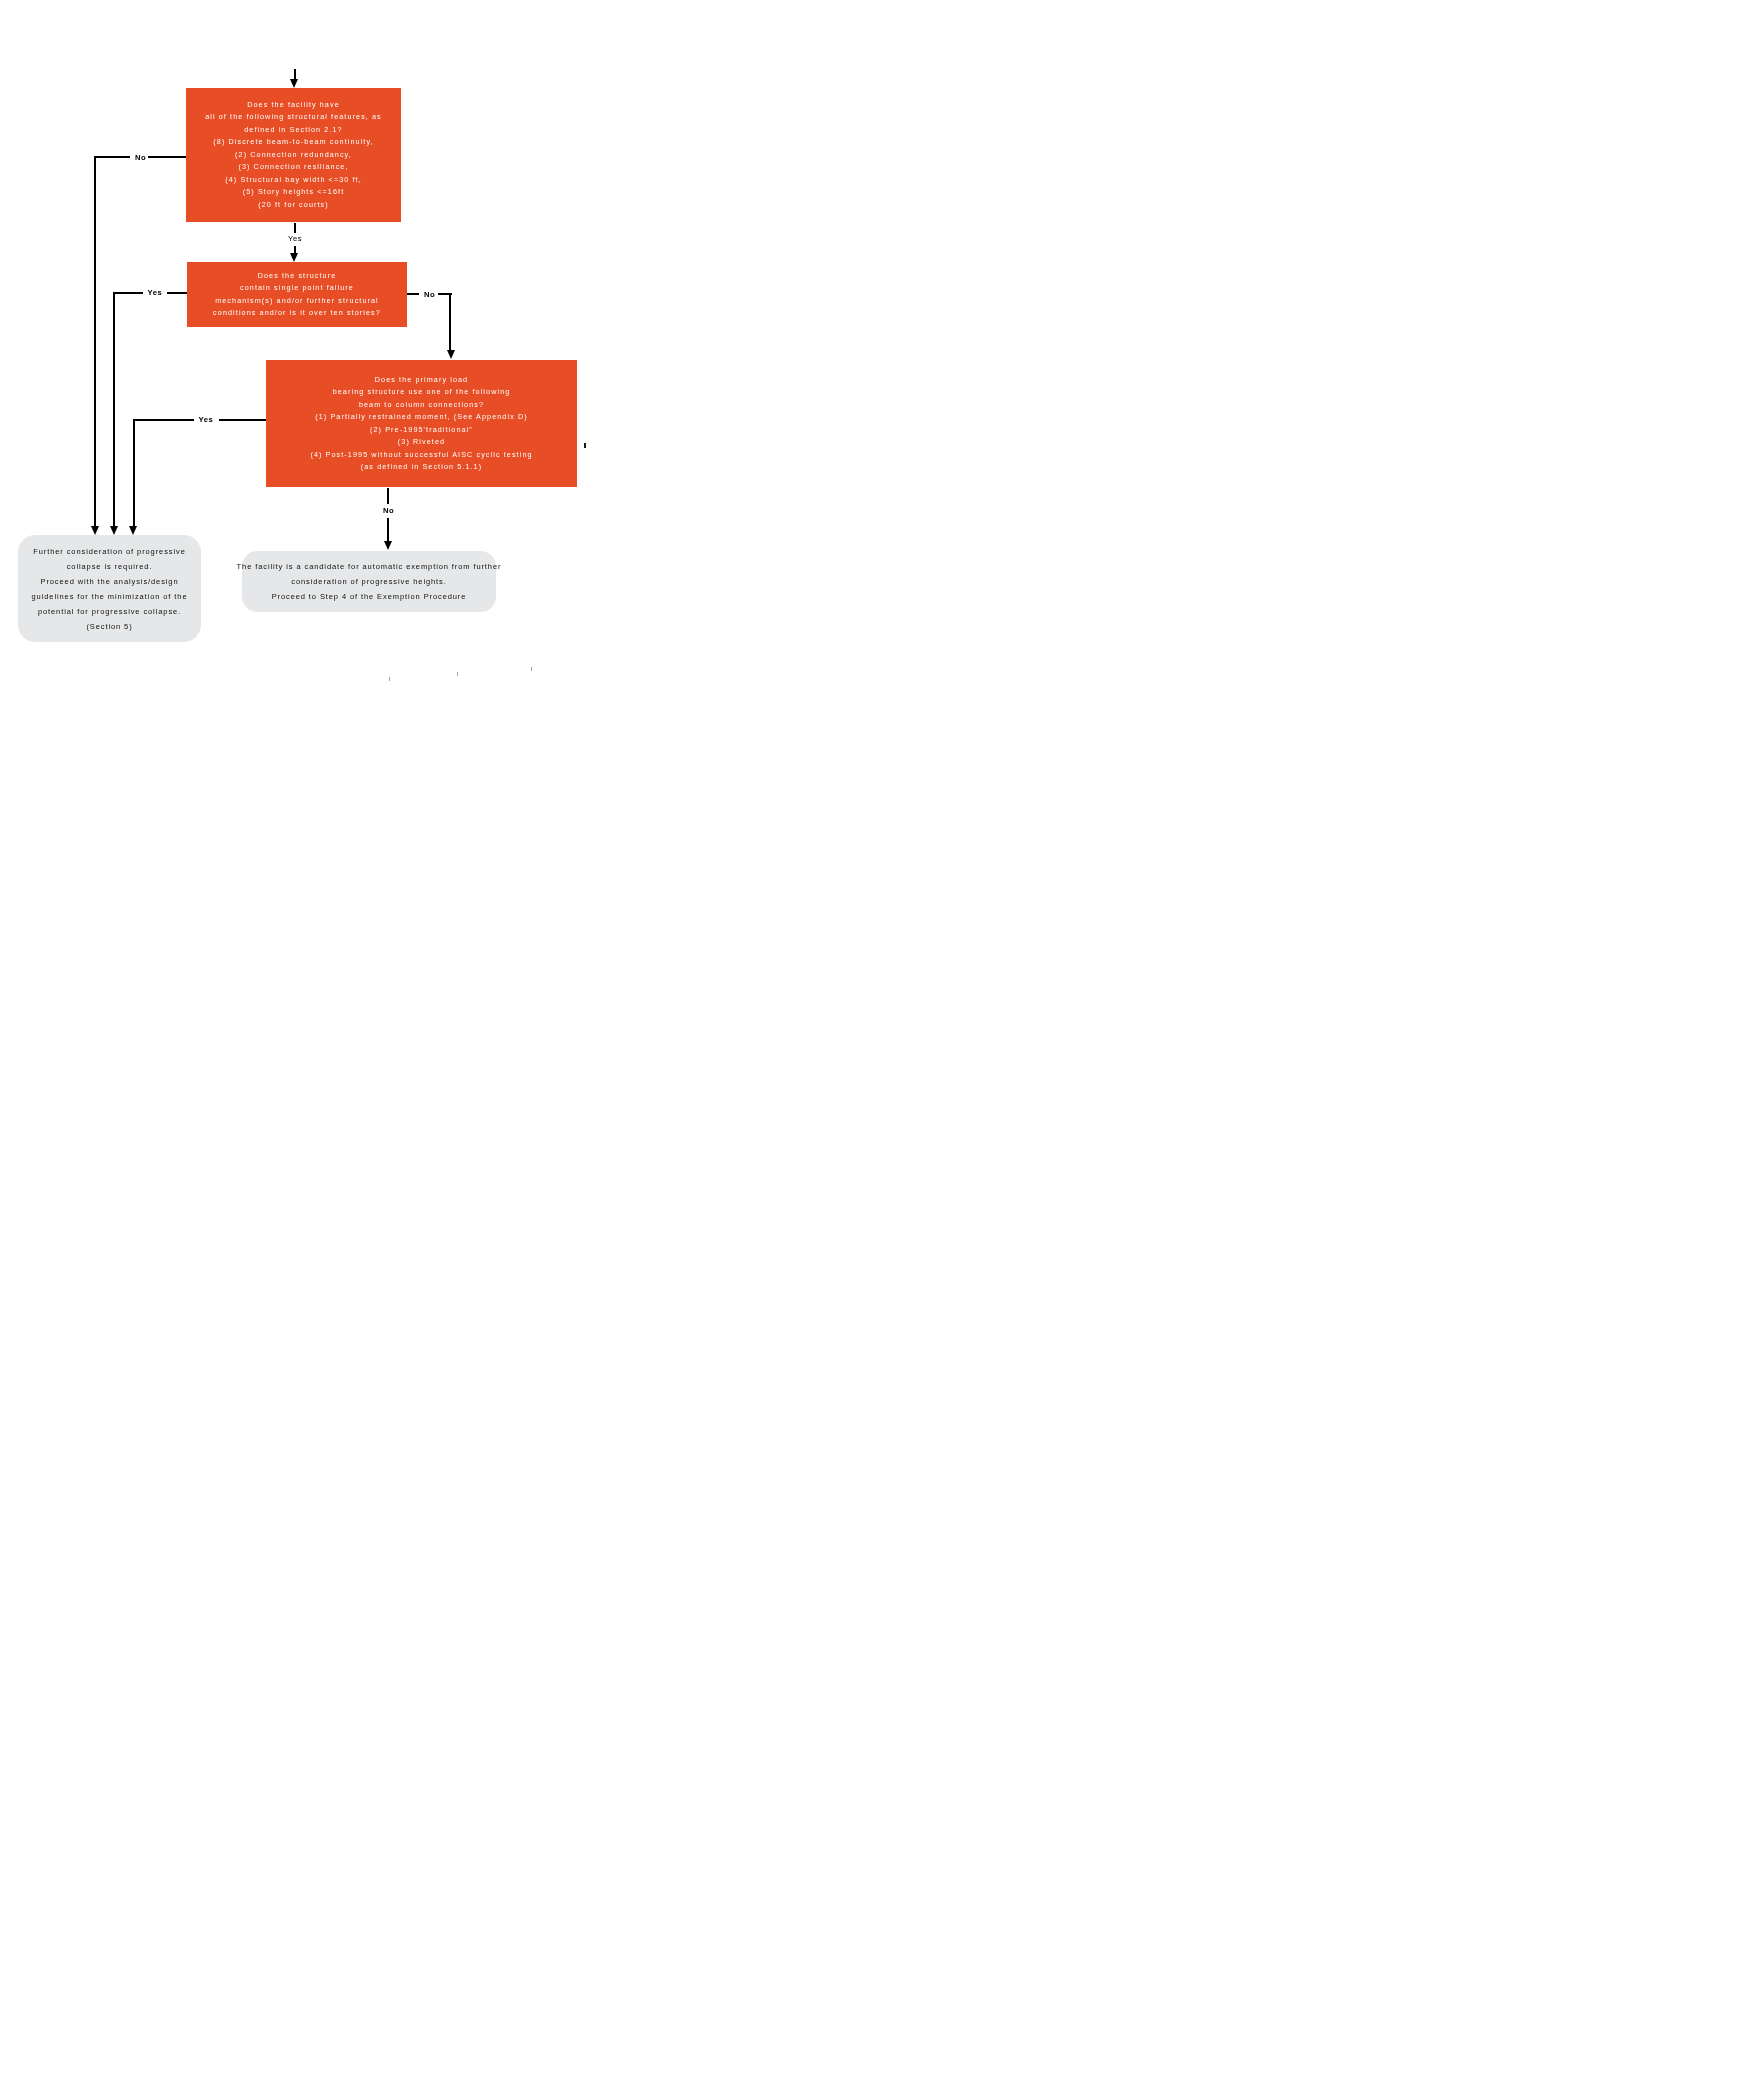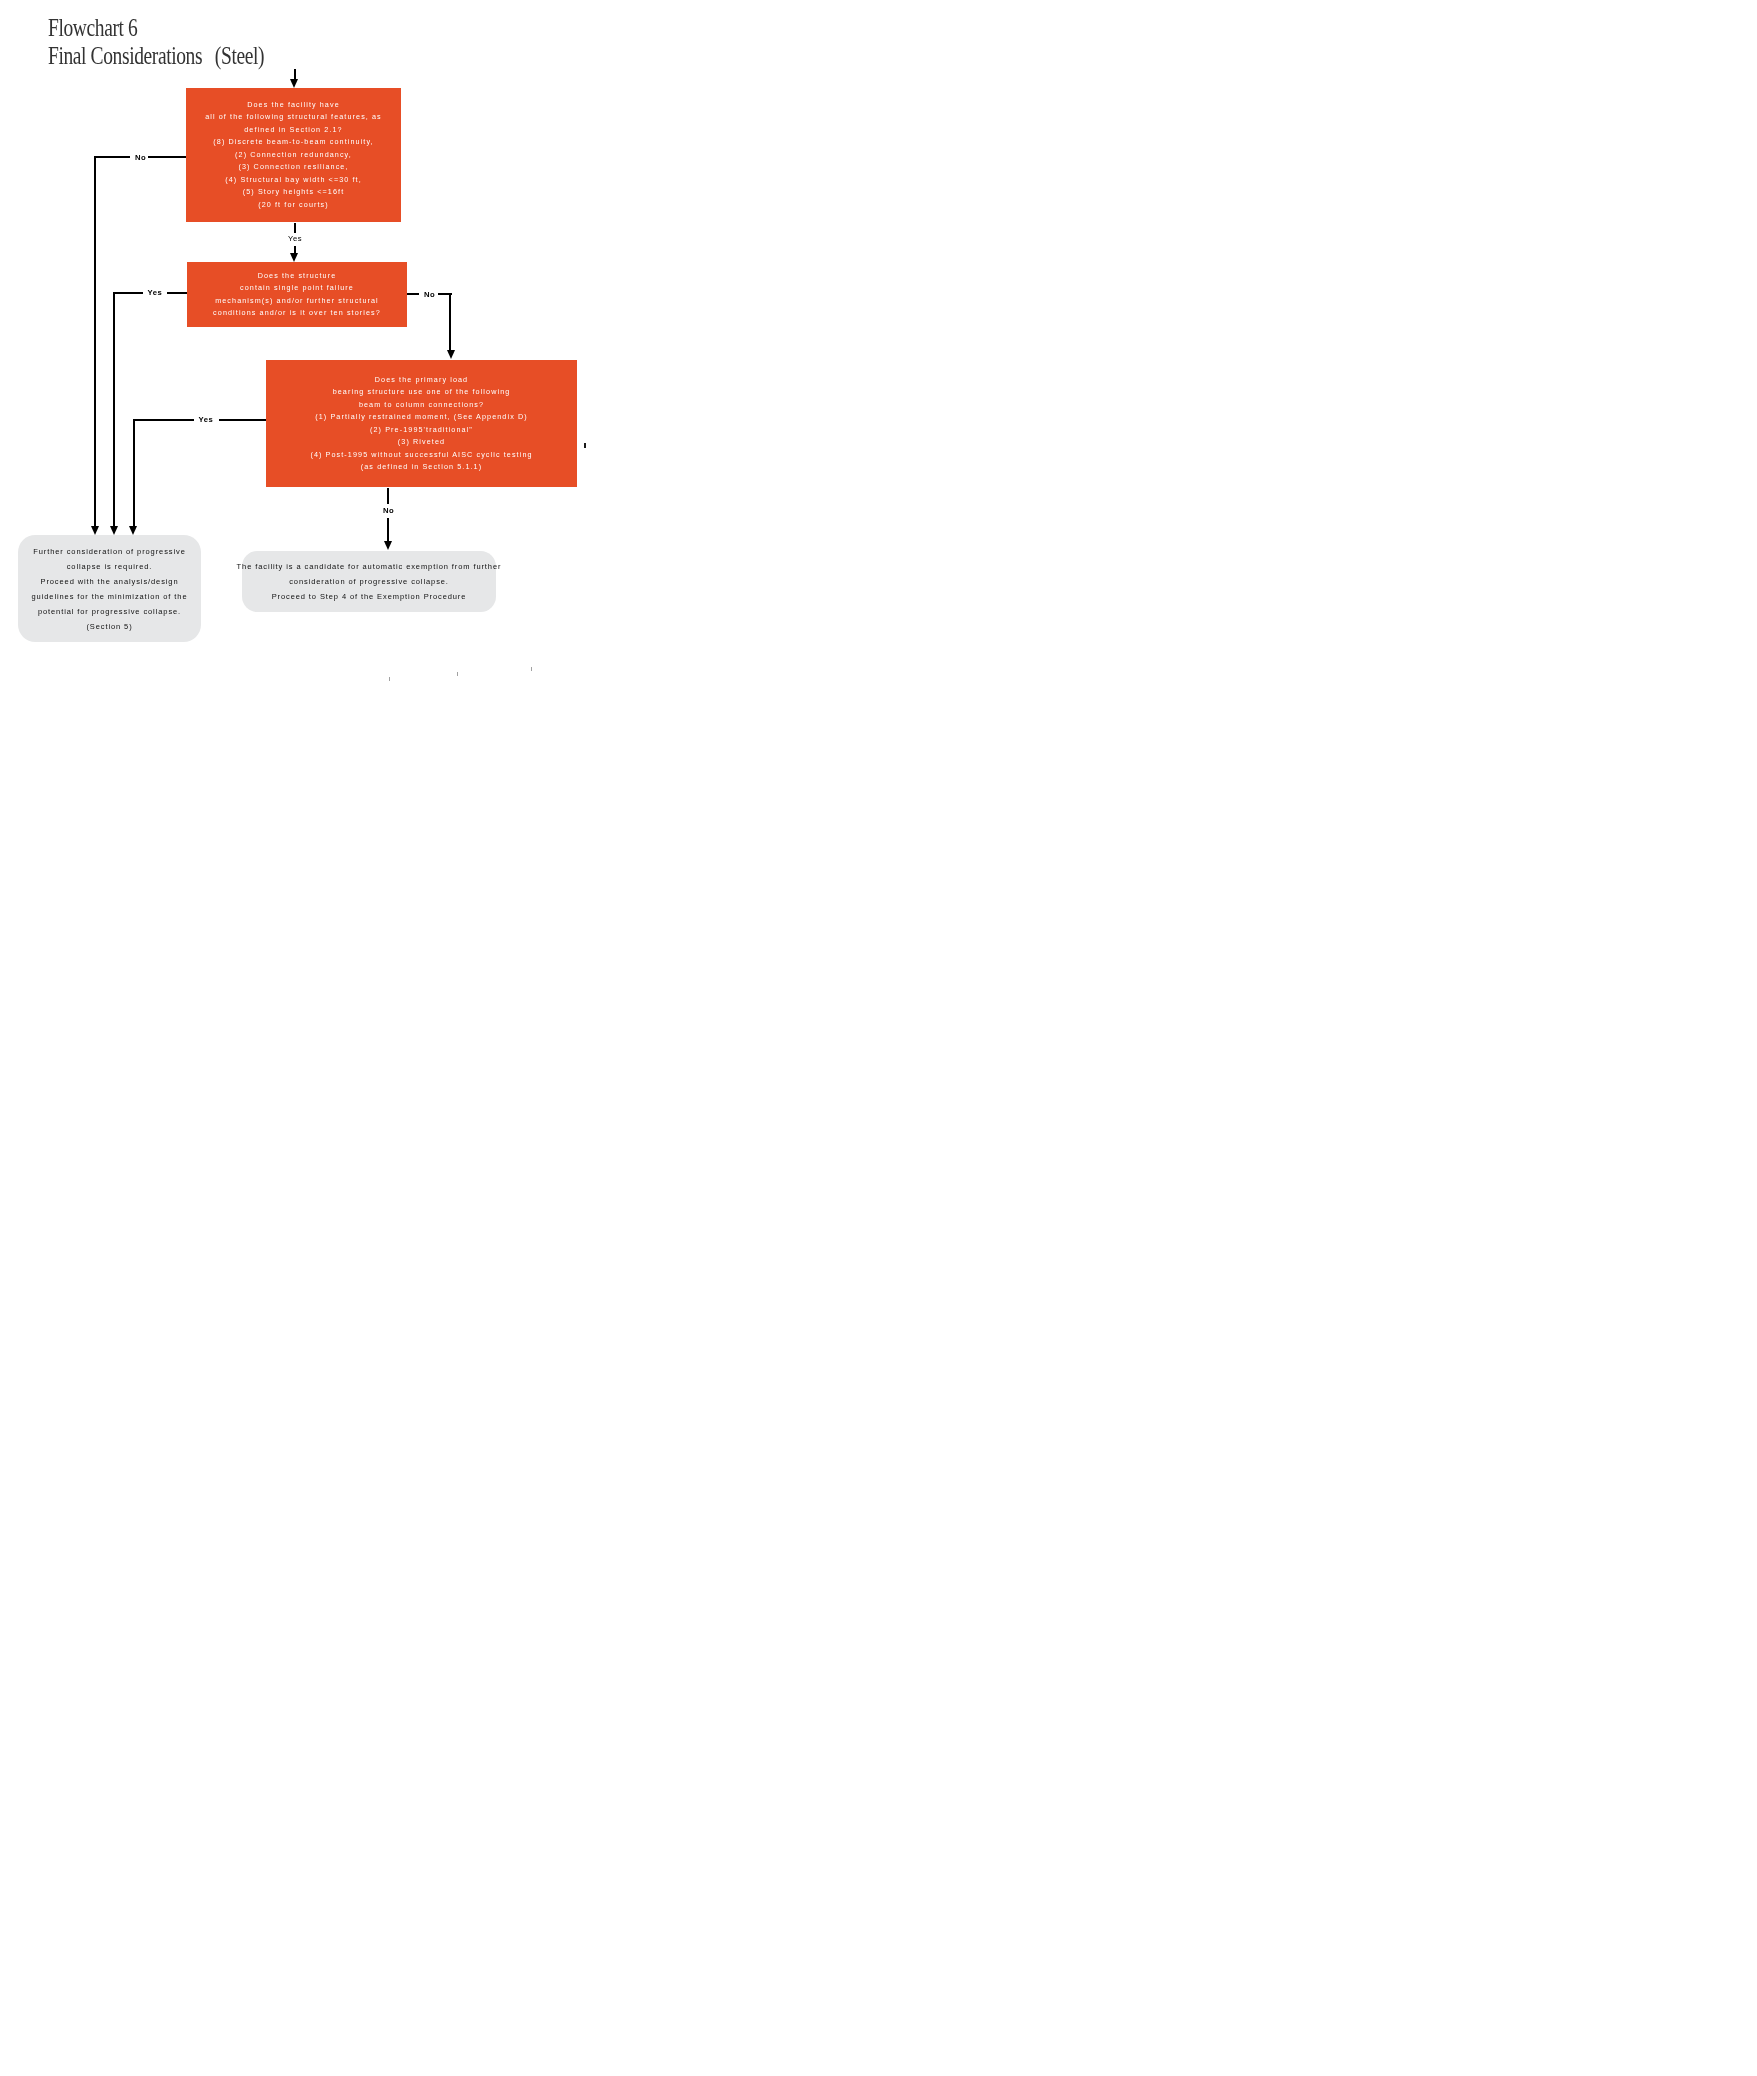--- a/index.html
+++ b/index.html
@@ -43,24 +43,20 @@
   .lbl.regular{font-weight:400;}
   
   .artifact{position:absolute;background:#1a1a1a;}
   .tick{position:absolute;width:1px;height:3.8px;background:#8a8a8a;opacity:.8;}
 </style>
 </head>
 <body>
 
 <div class="page" style="--orange: #E74E26; --gray: #E6E7E8; --title-color: #333333;">
 
-  <div class="title">
-    <div class="t1">Flowchart 6</div>
-    <div class="t2"><span>Final Considerations</span><span class="steel">(Steel)</span></div>
-  </div>
 
   <div class="vline" style="left:294px;top:69px;height:11px;"></div>
   <div class="ahead" style="left:290px;top:79px;"></div>
 
   <div class="obox" style="left:186px;top:88px;width:215px;height:134px;justify-content:center;">
     <div class="ln">Does the facility have</div>
     <div class="ln">all of the following structural features, as</div>
     <div class="ln"><span>defined in </span><span class="b">Section 2.1</span><span>?</span></div>
     <div class="ln">(8) Discrete beam-to-beam continuity,</div>
     <div class="ln">(2) Connection redundancy,</div>
@@ -126,21 +122,21 @@
     <div class="ln">Further consideration of progressive</div>
     <div class="ln">collapse is required.</div>
     <div class="ln">Proceed with the analysis/design</div>
     <div class="ln">guidelines for the minimization of the</div>
     <div class="ln">potential for progressive collapse.</div>
     <div class="ln b">(Section 5)</div>
   </div>
 
   <div class="gbox" style="left:242px;top:551px;width:254px;height:61px;border-radius:15.4px;">
     <div class="ln">The facility is a candidate for automatic exemption from further</div>
-    <div class="ln">consideration of progressive collapse.</div>
+    <div class="ln">consideration of progressive heights.</div>
     <div class="ln">Proceed to Step 4 of the Exemption Procedure</div>
   </div>
 
   <div class="artifact" style="left:584px;top:443px;width:1.9px;height:5.3px;"></div>
   <div class="tick" style="left:389px;top:677px;"></div>
   <div class="tick" style="left:457px;top:672px;"></div>
   <div class="tick" style="left:531px;top:667px;"></div>
 
 </div>
 

